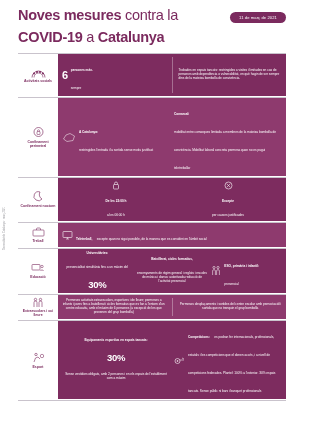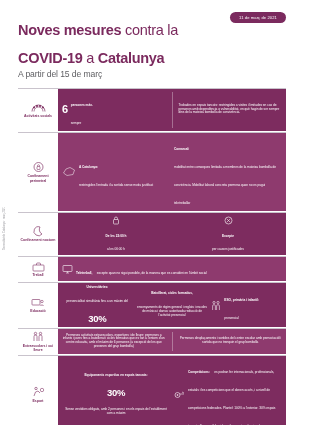--- a/index.html
+++ b/index.html
@@ -11,33 +11,33 @@
     width: 300px;
     height: 425px;
     overflow: hidden;
     font-family: "Liberation Sans", sans-serif;
     color: #2b2b2b;
     position: relative;
   }
 
   
   .header {
-    padding: 24px 14px 4px 18px;
+    padding: 9px 14px 4px 18px;
     position: relative;
   }
   .title {
     font-size: 14.5px;
     line-height: 13.5px;
     color: #7b2a5e;
     font-weight: 400;
     letter-spacing: -0.3px;
     margin: 0;
   }
   .title .b { font-weight: bold; }
-  .title-l2 { margin-top: 14px; }
+  .title-l2 { margin-top: 8px; }
   .subtitle {
     font-size: 8.6px;
     color: #5f5f63;
     margin-top: 3.5px;
     letter-spacing: -0.1px;
   }
   .date-badge {
     position: absolute;
     right: 14px;
     top: 12px;
@@ -155,21 +155,20 @@
 </head>
 <body>
 
 <div class="header">
   <div class="title">
     <span class="b">Noves mesures</span><span> contra la</span>
     <div class="title-l2">
       <span class="b">COVID-19</span><span> a </span><span class="b">Catalunya</span>
     </div>
   </div>
-  <div class="subtitle">A partir del 15 de març</div>
   <div class="date-badge">11 de març de 2021</div>
 </div>
 
 <div class="board">
 
   <div class="row">
     <div class="cat">
       <span class="cat-ico">
         <svg width="15" height="11" viewBox="0 0 30 22">
             <path d="M2 21a13 13 0 0 1 26 0" fill="none" stroke="#7b2a5e" stroke-width="1.4"></path>

